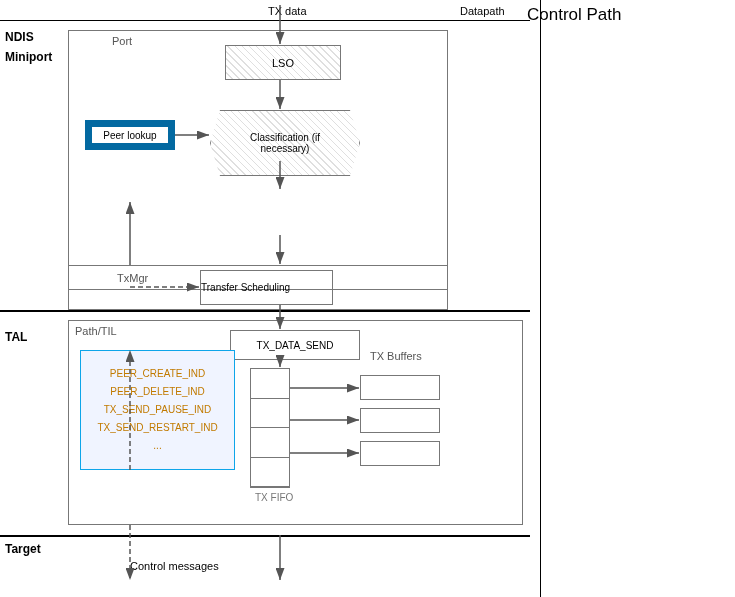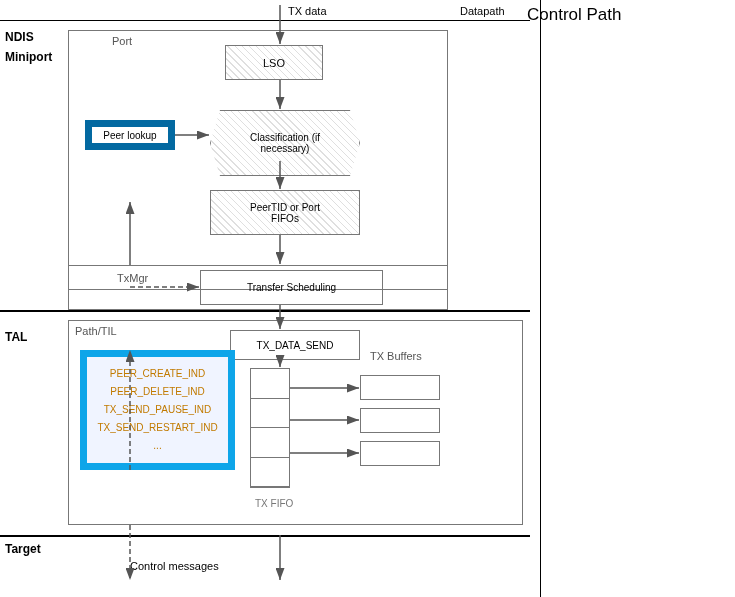--- a/index.html
+++ b/index.html
@@ -23,21 +23,21 @@
     .col-ndis {
       position: absolute;
       left: 5px;
       top: 5px;
       font-weight: bold;
       font-size: 12px;
       margin-top: 25px;
     }
     .col-tx-data {
       position: absolute;
-      left: 288px;
+      left: 268px;
       top: 5px;
       font-size: 11px;
     }
     .col-datapath {
       position: absolute;
       left: 460px;
       top: 5px;
       font-size: 11px;
     }
     .col-controlpath {
@@ -123,21 +123,21 @@
       font-size: 11px;
       color: #555;
       margin-left: 37px;
     }
 
     
     .lso-box {
       position: absolute;
       left: 225px;
       top: 45px;
-      width: 98px;
+      width: 116px;
       height: 35px;
       border: 1px solid #777;
       display: flex;
       align-items: center;
       justify-content: center;
       overflow: hidden;
     }
     .lso-box .hatch {
       position: absolute;
       top: 0; left: 0; right: 0; bottom: 0;
@@ -248,26 +248,25 @@
       font-size: 11px;
       color: #555;
       margin-left: 42px;
     }
 
     
     .transfer-box {
       position: absolute;
       left: 200px;
       top: 270px;
-      width: 183px;
+      width: 133px;
       height: 35px;
       border: 1px solid #777;
       display: flex;
       align-items: center;
-      justify-content: center;
       font-size: 10px;
     }
 
     
     .txeng-outer {
       position: absolute;
       left: 68px;
       top: 320px;
       width: 455px;
       height: 205px;
@@ -295,21 +294,21 @@
       font-size: 10px;
     }
 
     
     .indications-box {
       position: absolute;
       left: 80px;
       top: 350px;
       width: 155px;
       height: 120px;
-      border: 7px solid #0ea5e9;
+      border: 1px solid #0ea5e9;
       background: #f0f4ff;
       display: flex;
       align-items: center;
       justify-content: center;
     }
     .indications-text {
       font-size: 10px;
       color: #c17a00;
       text-align: center;
       line-height: 1.8;
@@ -327,21 +326,20 @@
     .fifo-row {
       width: 100%;
       border-bottom: 1px solid #777;
     }
     .fifo-label {
       position: absolute;
       left: 255px;
       top: 492px;
       font-size: 10px;
       color: #777;
-      margin-top: 6px;
     }
 
     
     .tx-buffers-label {
       position: absolute;
       left: 370px;
       top: 350px;
       font-size: 11px;
       color: #555;
     }
@@ -404,24 +402,20 @@
 
   <div class="classif-box">
     <div class="hatch"></div>
     <span class="label">Classification (if<br>necessary)</span>
   </div>
 
   <div class="peer-lookup-box">
     <span>Peer lookup</span>
   </div>
 
-  <div class="peertid-box">
-    <div class="hatch"></div>
-    <span class="label">PeerTID or Port<br>FIFOs</span>
-  </div>
 
   <div class="txmgr-outer"></div>
   <div class="txmgr-label">TxMgr</div>
 
   <div class="transfer-box">
     <span>Transfer Scheduling</span>
   </div>
 
   <div class="txeng-outer"></div>
   <div class="txeng-label">Path/TIL</div>

